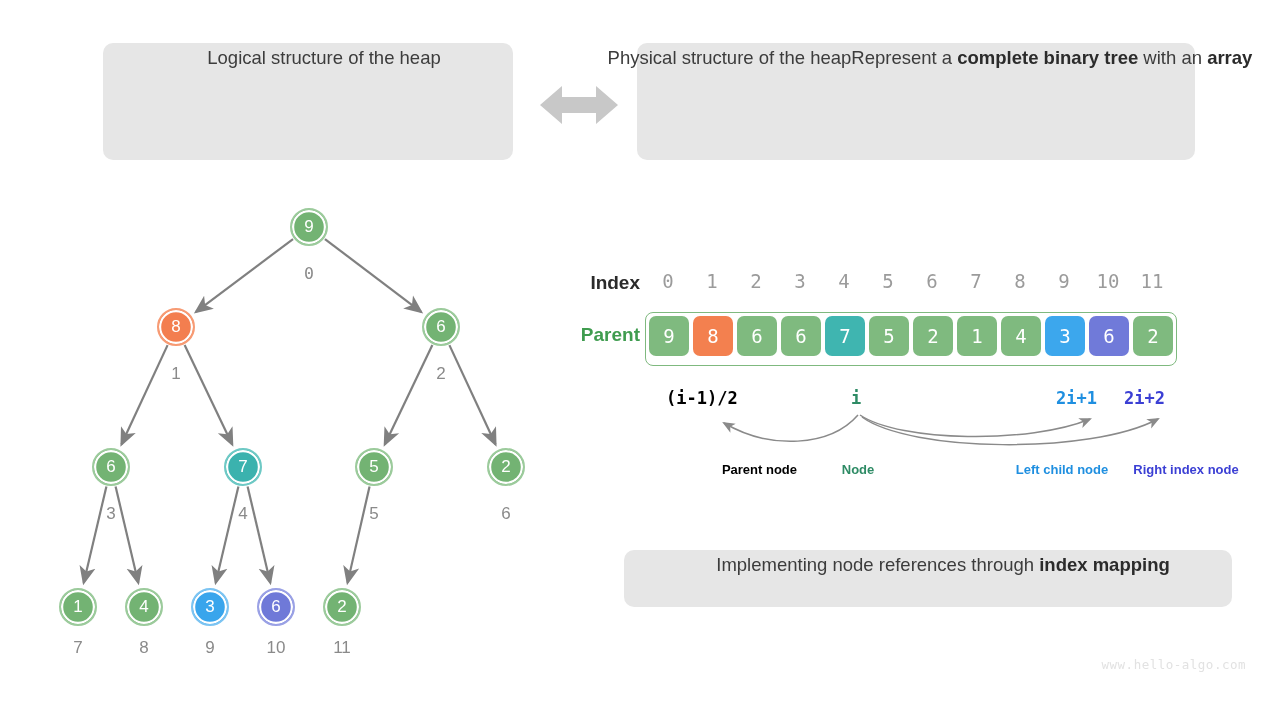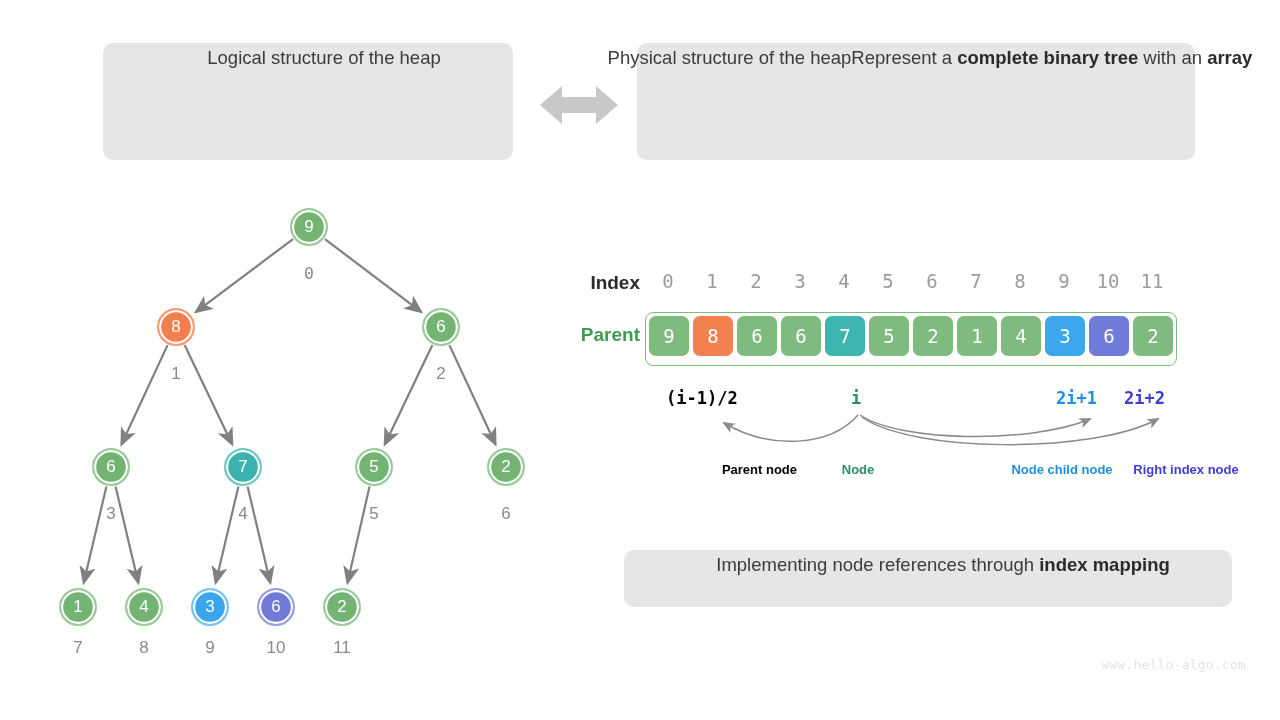--- a/index.html
+++ b/index.html
@@ -299,21 +299,21 @@
       </div>
   </div>
 
   <div class="formula c-orange" style="left:666px;top:388px;">(i-1)/2</div>
   <div class="formula c-green" style="left:851px;top:388px;">i</div>
   <div class="formula c-blue" style="left:1056px;top:388px;">2i+1</div>
   <div class="formula c-purple" style="left:1124px;top:388px;">2i+2</div>
 
   <div class="role c-orange" style="left:637px;top:458px;width:160px;">Parent node</div>
   <div class="role c-green" style="left:808px;top:458px;width:100px;">Node</div>
-  <div class="role c-blue" style="left:1007px;top:458px;width:110px;">Node child node</div>
+  <div class="role c-blue" style="left:1007px;top:458px;width:110px;">Left child node</div>
   <div class="role c-purple" style="left:1126px;top:458px;width:120px;">Right index node</div>
 
   <svg id="arrows-svg" viewBox="0 0 1280 720">
     <defs>
       <marker id="ah2" markerWidth="9" markerHeight="9" refX="7" refY="4.5" orient="auto">
         <path d="M0,1 L8.4,4.5 L0,8 L2.2,4.5 Z" fill="#8a8a8a"></path>
       </marker>
     </defs>
     <g fill="none" stroke="#8a8a8a" stroke-width="1.5" marker-end="url(#ah2)">
       <path d="M858,415 C 830,447 770,450 724,423"></path>

